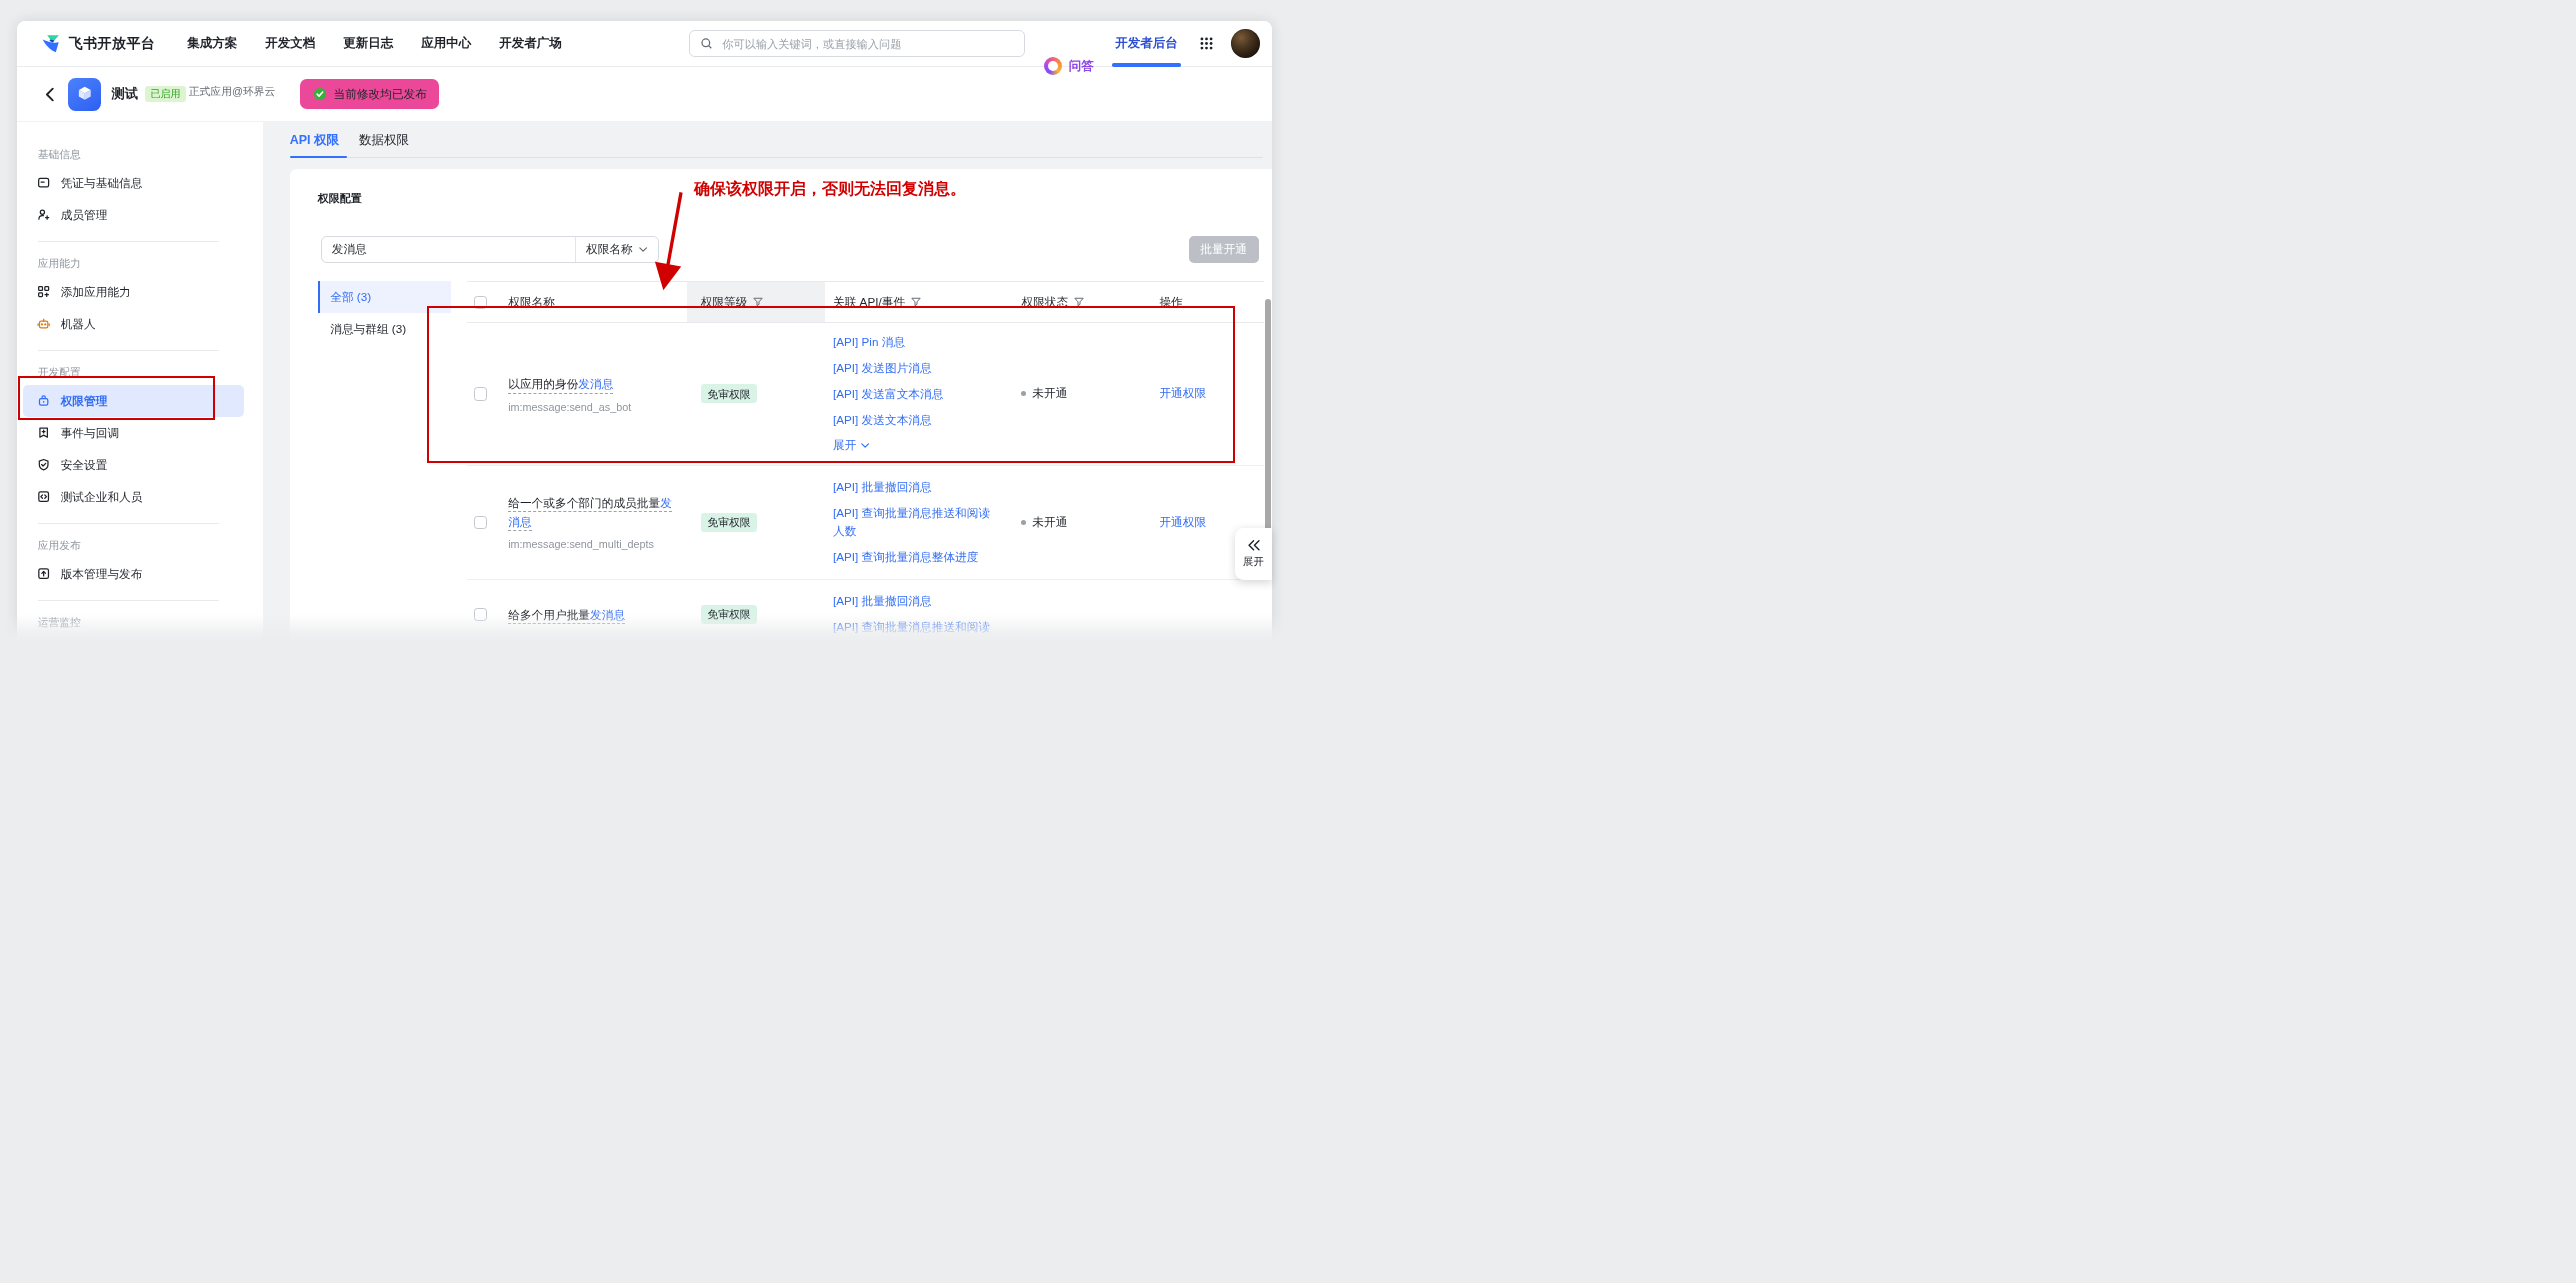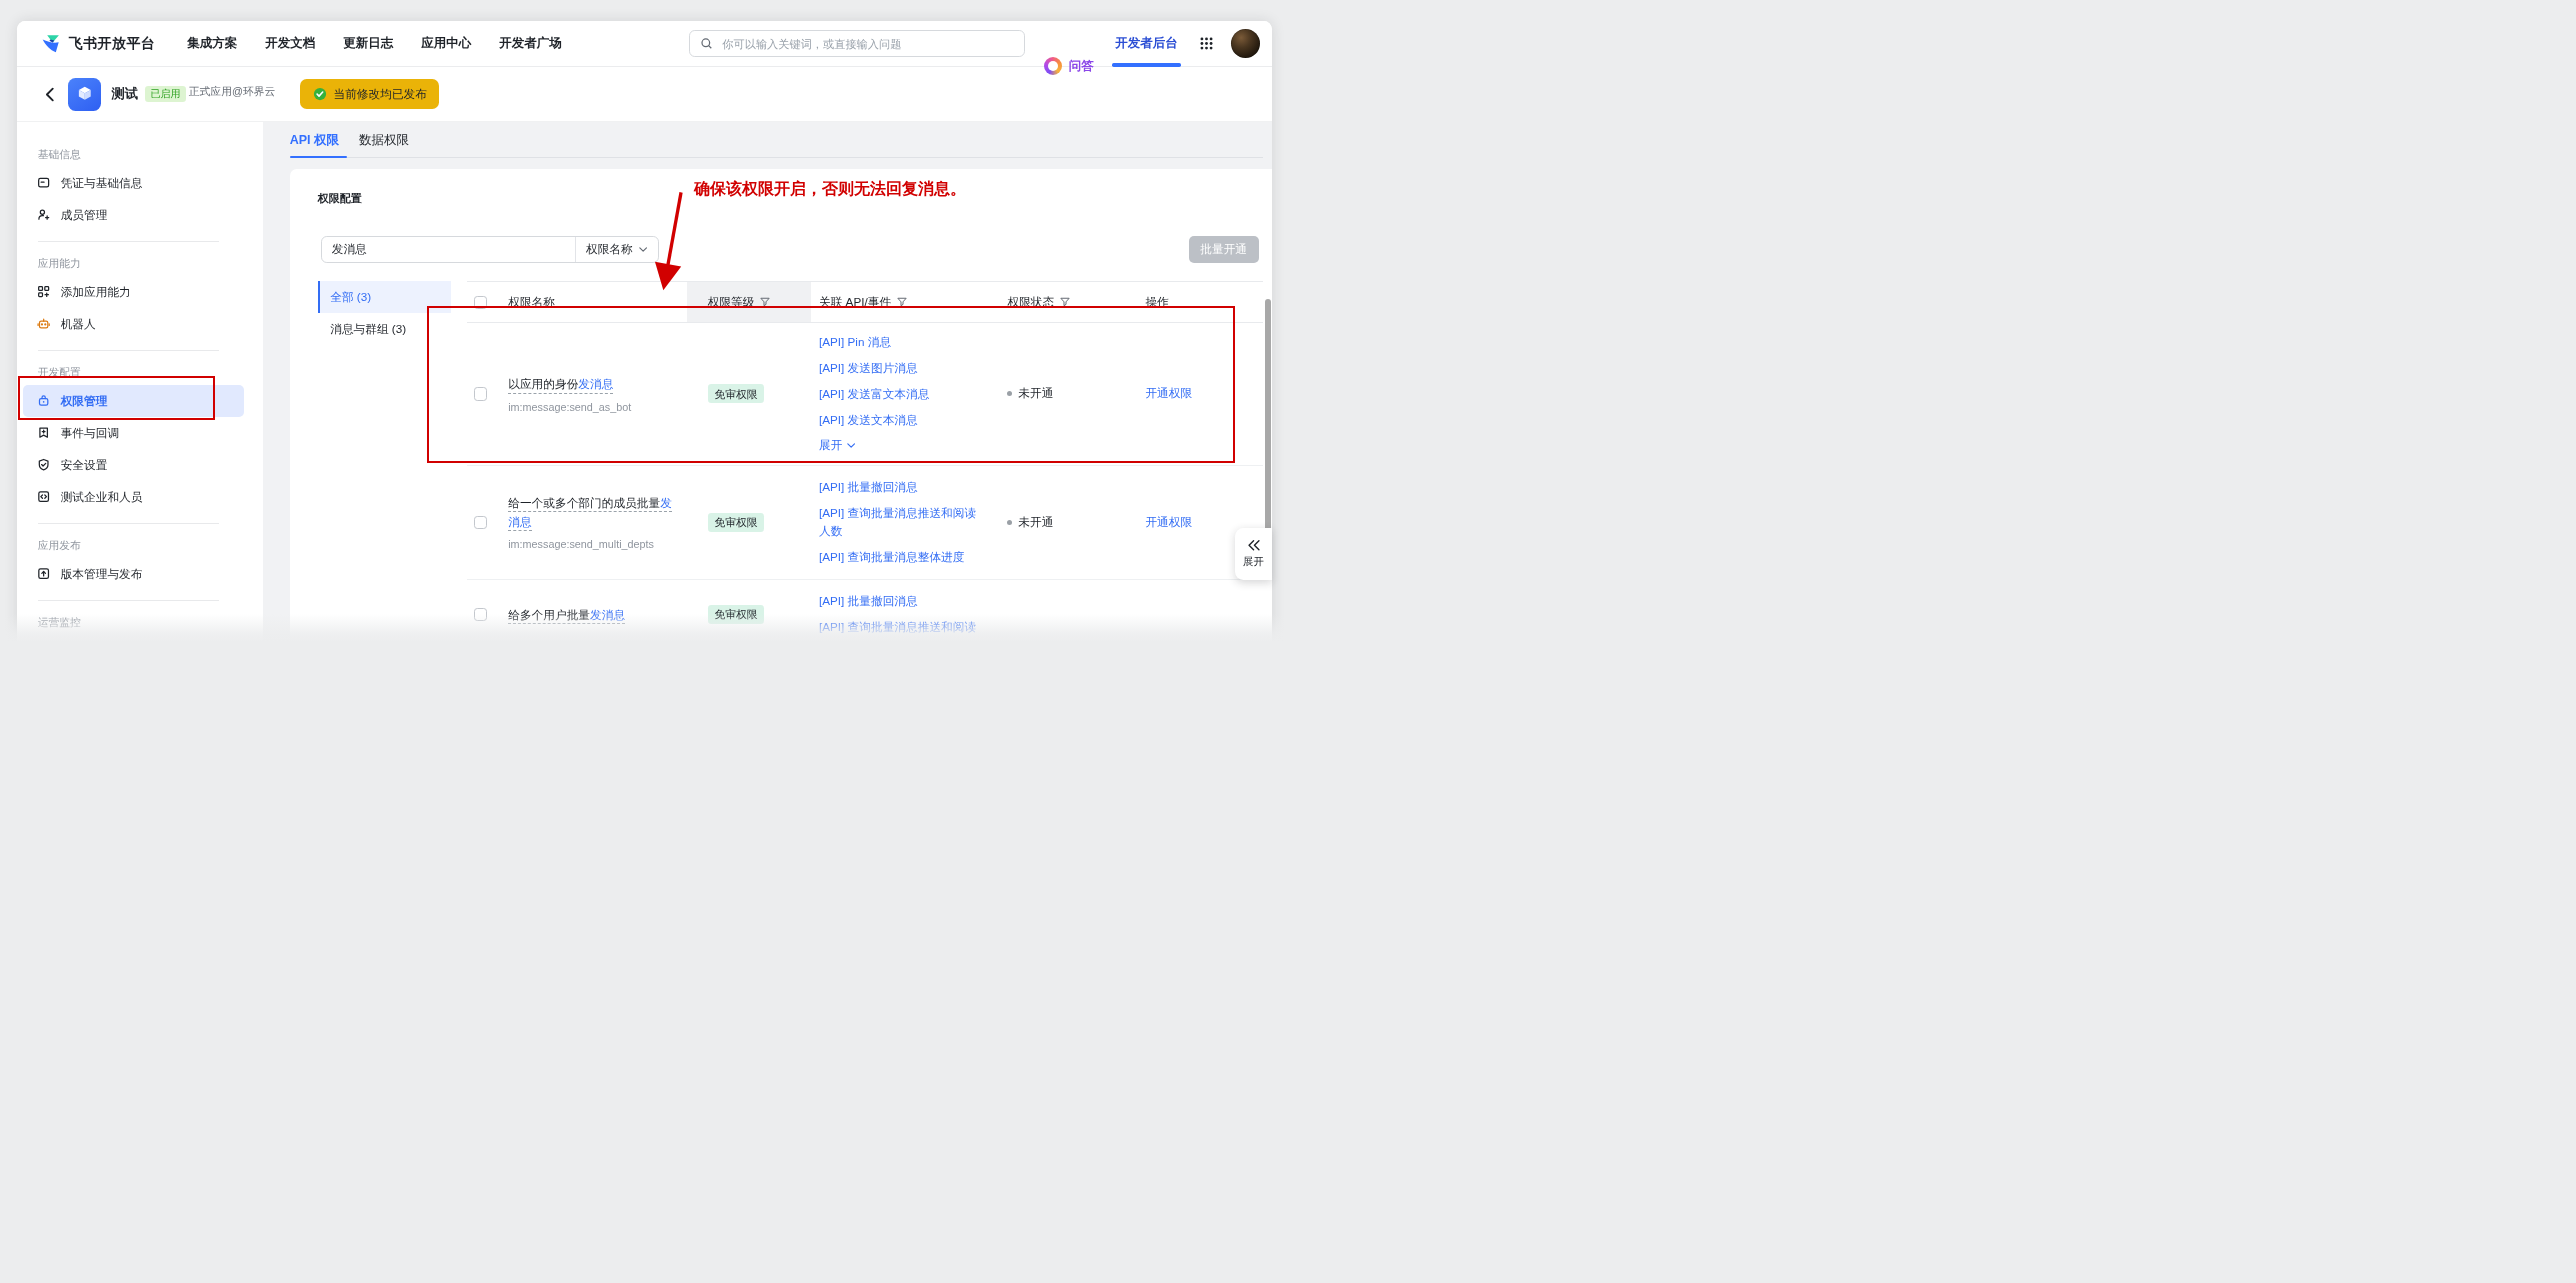--- a/index.html
+++ b/index.html
@@ -28,21 +28,21 @@
 
   
   .appheader{height:55px;display:flex;align-items:center;padding:0 20px 0 27.5px;border-bottom:0.8px solid #f0f1f2;background:#fff;}
   .back-btn{display:flex;align-items:center;cursor:pointer;margin-right:11.7px;}
   .app-icon{width:33px;height:33px;border-radius:7.5px;background:linear-gradient(145deg,#4b82fb,#2e5ff2);display:flex;align-items:center;justify-content:center;margin-right:10px;}
   .app-titles{display:flex;flex-direction:row;gap:2.5px;min-width:108px;}
   .app-title-row{display:flex;align-items:center;gap:6.7px;}
   .app-title{font-size:13.3px;font-weight:700;}
   .enabled-badge{font-size:10px;color:#2ea121;background:#ddf4d1;border-radius:3.3px;padding:1.7px 5.8px;line-height:11.7px;}
   .app-subtitle{font-size:10.8px;color:#646a73;}
-  .publish-pill{display:flex;align-items:center;gap:6.7px;background:#eab308;border-radius:6.7px;height:30px;padding:0 12.5px;margin-left:25px;font-size:11.7px;color:#1f2329;}
+  .publish-pill{display:flex;align-items:center;gap:6.7px;background:#ec4899;border-radius:6.7px;height:30px;padding:0 12.5px;margin-left:25px;font-size:11.7px;color:#1f2329;}
 
   
   .bodyrow{display:flex;height:532px;}
   .sidebar{width:246px;background:#fff;padding-top:20px;flex:none;}
   .side-header{height:25px;display:flex;align-items:center;padding-left:21px;font-size:10.8px;color:#8f959e;}
   .side-item{height:32px;display:flex;align-items:center;gap:10px;margin:0 18.3px 0 6.7px;padding-left:14px;border-radius:5px;font-size:11.7px;color:#1f2329;cursor:pointer;}
   .side-item .sicon{display:flex;width:13.3px;height:13.3px;color:#1f2329;}
   .side-item.active{background:#e1e9fe;color:#336df4;font-weight:600;}
   .side-item.active .sicon{color:#336df4;}
   .side-item .sicon.orange{color:#dc7b12;}
@@ -69,21 +69,21 @@
   .filtercol{width:133px;flex:none;margin-right:16px;}
   .filter-item{height:32px;display:flex;align-items:center;padding-left:12.5px;font-size:11.7px;color:#1f2329;cursor:pointer;position:relative;}
   .filter-item.active{background:#edf2fe;color:#336df4;}
   .filter-item.active::before{content:"";position:absolute;left:0;top:0;bottom:0;width:2.5px;background:#336df4;}
 
   .table{flex:1;margin-right:15px;}
   .thead{display:flex;height:42px;align-items:center;border-top:0.8px solid #e8eaed;border-bottom:0.8px solid #e8eaed;font-size:11.7px;color:#1f2329;}
   .th{display:flex;align-items:center;gap:5.8px;height:100%;}
   .col-check{width:34px;flex:none;display:flex;align-items:center;}
   .col-name{width:186px;flex:none;padding-left:7.5px;padding-right:10.8px;}
-  .col-level{width:124px;flex:none;padding-left:21px;}
+  .col-level{width:138px;flex:none;padding-left:14px;}
   .col-api{width:191px;flex:none;padding-left:8.3px;padding-right:16px;}
   .col-status{width:132px;flex:none;padding-left:5.8px;}
   .col-action{width:116px;flex:none;padding-left:11.7px;}
   .th.col-level{background:#f0f1f3;}
   .checkbox{width:13.3px;height:13.3px;border:1.2px solid #c3c7cd;border-radius:3.3px;background:#fff;margin-left:7.5px;cursor:pointer;flex:none;}
   .trow{display:flex;align-items:center;border-bottom:0.8px solid #eef0f2;font-size:11.7px;}
   .cell{display:flex;align-items:center;}
   .cell-block{display:block;}
   .perm-name{display:inline;border-bottom:0.8px dashed #9aa2aa;padding-bottom:2.5px;line-height:19px;}
   .hl{color:#336df4;}

